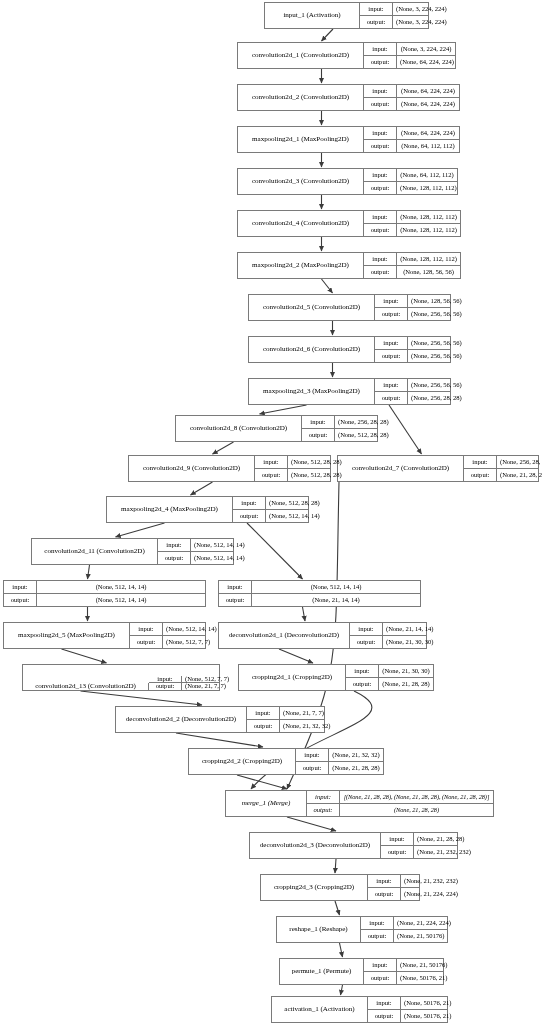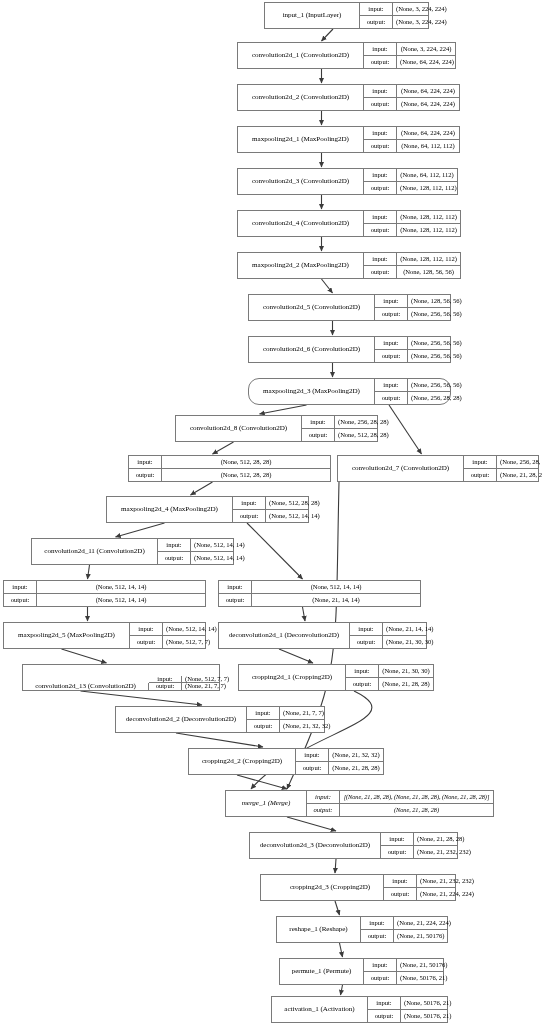--- a/index.html
+++ b/index.html
@@ -123,21 +123,21 @@
         <path d="M339,482 C335,662 342,669 287,789" fill="none" stroke="#3b3b3b" stroke-width="1.1" marker-end="url(#arrowhead)"></path>
         <path d="M287,817 L336,831" fill="none" stroke="#3b3b3b" stroke-width="1.1" marker-end="url(#arrowhead)"></path>
         <path d="M336,859 L335,873" fill="none" stroke="#3b3b3b" stroke-width="1.1" marker-end="url(#arrowhead)"></path>
         <path d="M335,901 L339.5,915" fill="none" stroke="#3b3b3b" stroke-width="1.1" marker-end="url(#arrowhead)"></path>
         <path d="M339.5,943 L342.5,957" fill="none" stroke="#3b3b3b" stroke-width="1.1" marker-end="url(#arrowhead)"></path>
         <path d="M342.5,985 L340.5,995" fill="none" stroke="#3b3b3b" stroke-width="1.1" marker-end="url(#arrowhead)"></path>
       </g>
   </svg>
   <div id="node-layer">
       <div class="node" style="left: 264px; top: 2px; width: 165px;">
-        <div class="name-cell" style="flex: 0 0 86px;">input_1 (InputLayer)</div>
+        <div class="name-cell" style="flex: 0 0 86px;">input_1 (Activation)</div>
         <div class="io-table">
           <div class="io-row top">
             <div class="io-label">input:</div>
             <div class="io-val">(None, 3, 224, 224)</div>
           </div>
           <div class="io-row">
             <div class="io-label">output:</div>
             <div class="io-val">(None, 3, 224, 224)</div>
           </div>
         </div>
@@ -239,21 +239,21 @@
           <div class="io-row top">
             <div class="io-label">input:</div>
             <div class="io-val">(None, 256, 56, 56)</div>
           </div>
           <div class="io-row">
             <div class="io-label">output:</div>
             <div class="io-val">(None, 256, 56, 56)</div>
           </div>
         </div>
       </div>
-      <div class="node" style="left: 248px; top: 378px; width: 203px; border-radius: 11px;">
+      <div class="node" style="left: 248px; top: 378px; width: 203px;">
         <div class="name-cell" style="flex: 0 0 117px;">maxpooling2d_3 (MaxPooling2D)</div>
         <div class="io-table">
           <div class="io-row top">
             <div class="io-label">input:</div>
             <div class="io-val">(None, 256, 56, 56)</div>
           </div>
           <div class="io-row">
             <div class="io-label">output:</div>
             <div class="io-val">(None, 256, 28, 28)</div>
           </div>
@@ -279,20 +279,21 @@
             <div class="io-label">input:</div>
             <div class="io-val">(None, 256, 28, 28)</div>
           </div>
           <div class="io-row">
             <div class="io-label">output:</div>
             <div class="io-val">(None, 21, 28, 28)</div>
           </div>
         </div>
       </div>
       <div class="node" style="left: 128px; top: 455px; width: 203px;">
+        <div class="name-cell" style="flex: 0 0 117px;">convolution2d_9 (Convolution2D)</div>
         <div class="io-table">
           <div class="io-row top">
             <div class="io-label">input:</div>
             <div class="io-val">(None, 512, 28, 28)</div>
           </div>
           <div class="io-row">
             <div class="io-label">output:</div>
             <div class="io-val">(None, 512, 28, 28)</div>
           </div>
         </div>
@@ -444,21 +445,21 @@
           <div class="io-row top">
             <div class="io-label">input:</div>
             <div class="io-val">(None, 21, 28, 28)</div>
           </div>
           <div class="io-row">
             <div class="io-label">output:</div>
             <div class="io-val">(None, 21, 232, 232)</div>
           </div>
         </div>
       </div>
-      <div class="node" style="left: 260px; top: 874px; width: 196px; padding-left: 16px;">
+      <div class="node" style="left: 260px; top: 874px; width: 160px;">
         <div class="name-cell" style="flex: 0 0 98px;">cropping2d_3 (Cropping2D)</div>
         <div class="io-table">
           <div class="io-row top">
             <div class="io-label">input:</div>
             <div class="io-val">(None, 21, 232, 232)</div>
           </div>
           <div class="io-row">
             <div class="io-label">output:</div>
             <div class="io-val">(None, 21, 224, 224)</div>
           </div>

